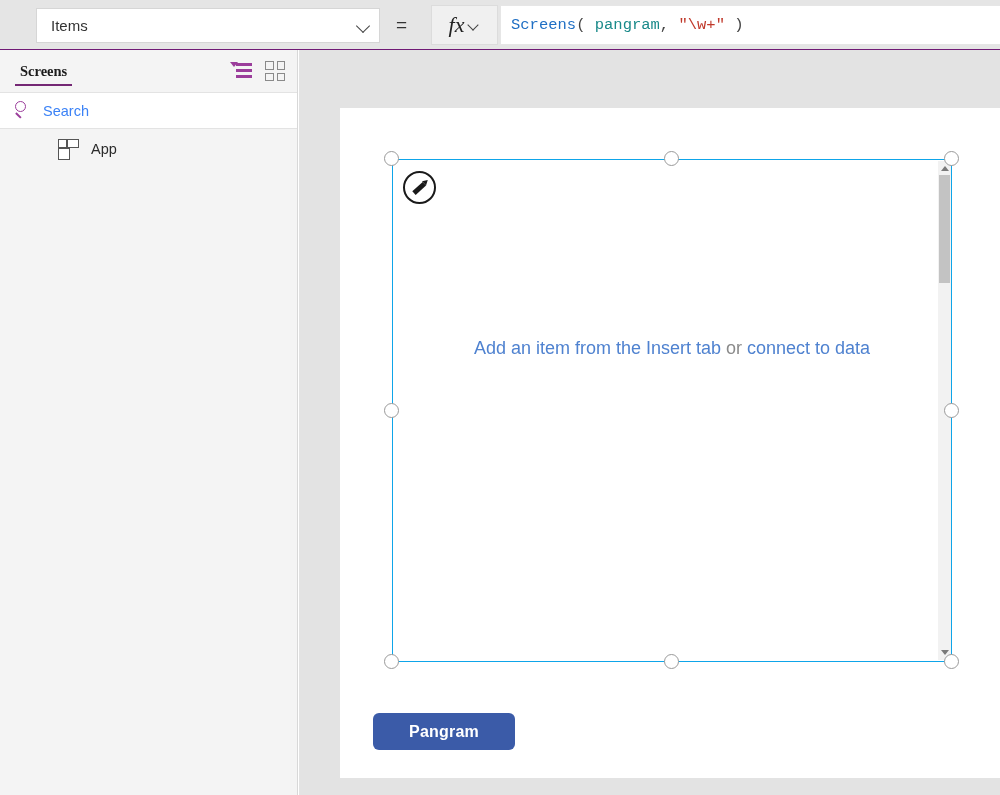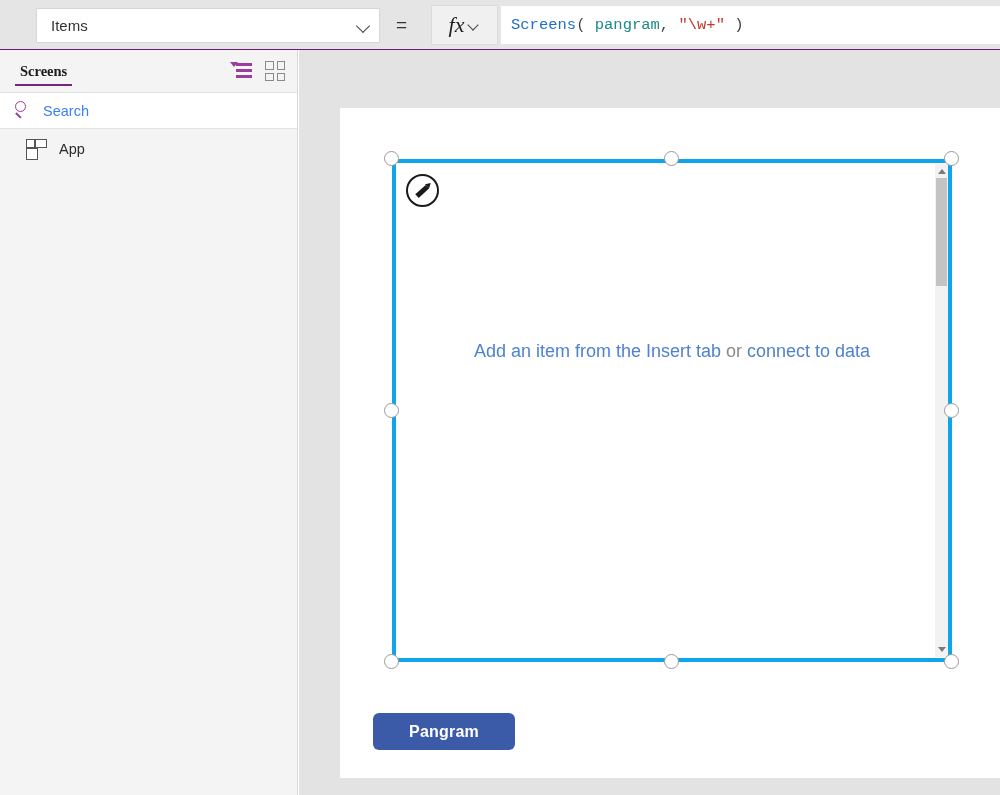--- a/index.html
+++ b/index.html
@@ -153,20 +153,21 @@
     transform: rotate(45deg); transform-origin: left center;
   }
   #search-placeholder { font-size: 14.5px; color: #3b82f6; }
 
   .tree-row {
     position: relative;
     height: 40px;
     display: flex; align-items: center;
     font-size: 14.5px; color: #2b2b2b;
     cursor: pointer;
+    padding-left: 32px;
   }
   .tree-row.selected { background: #dcdcdc; }
   .tree-row .tw-arrow {
     position: absolute; left: 8px; top: 16px;
     width: 0; height: 0;
     border-top: 5px solid transparent;
     border-bottom: 5px solid transparent;
     border-left: 6px solid #5a5a5a;
   }
   .tree-row .tw-arrow.open {
@@ -227,21 +228,21 @@
     position: absolute; left: 41px; top: 58px;
     width: 700px; height: 670px;
     background: #ffffff;
   }
 
   
   #gallery-control {
     position: absolute; left: 52px; top: 51px;
     width: 560px; height: 503px;
     background: #ffffff;
-    border: 4px solid #0ea5e9;
+    border: 1px solid #0ea5e9;
   }
   #gallery-empty-text {
     position: absolute; left: 0; right: 0; top: 178px;
     text-align: center;
     font-size: 18px; color: #8a8a8a;
     white-space: nowrap;
   }
   #gallery-empty-text a {
     color: #4f82d0; text-decoration: none; cursor: pointer;
   }

